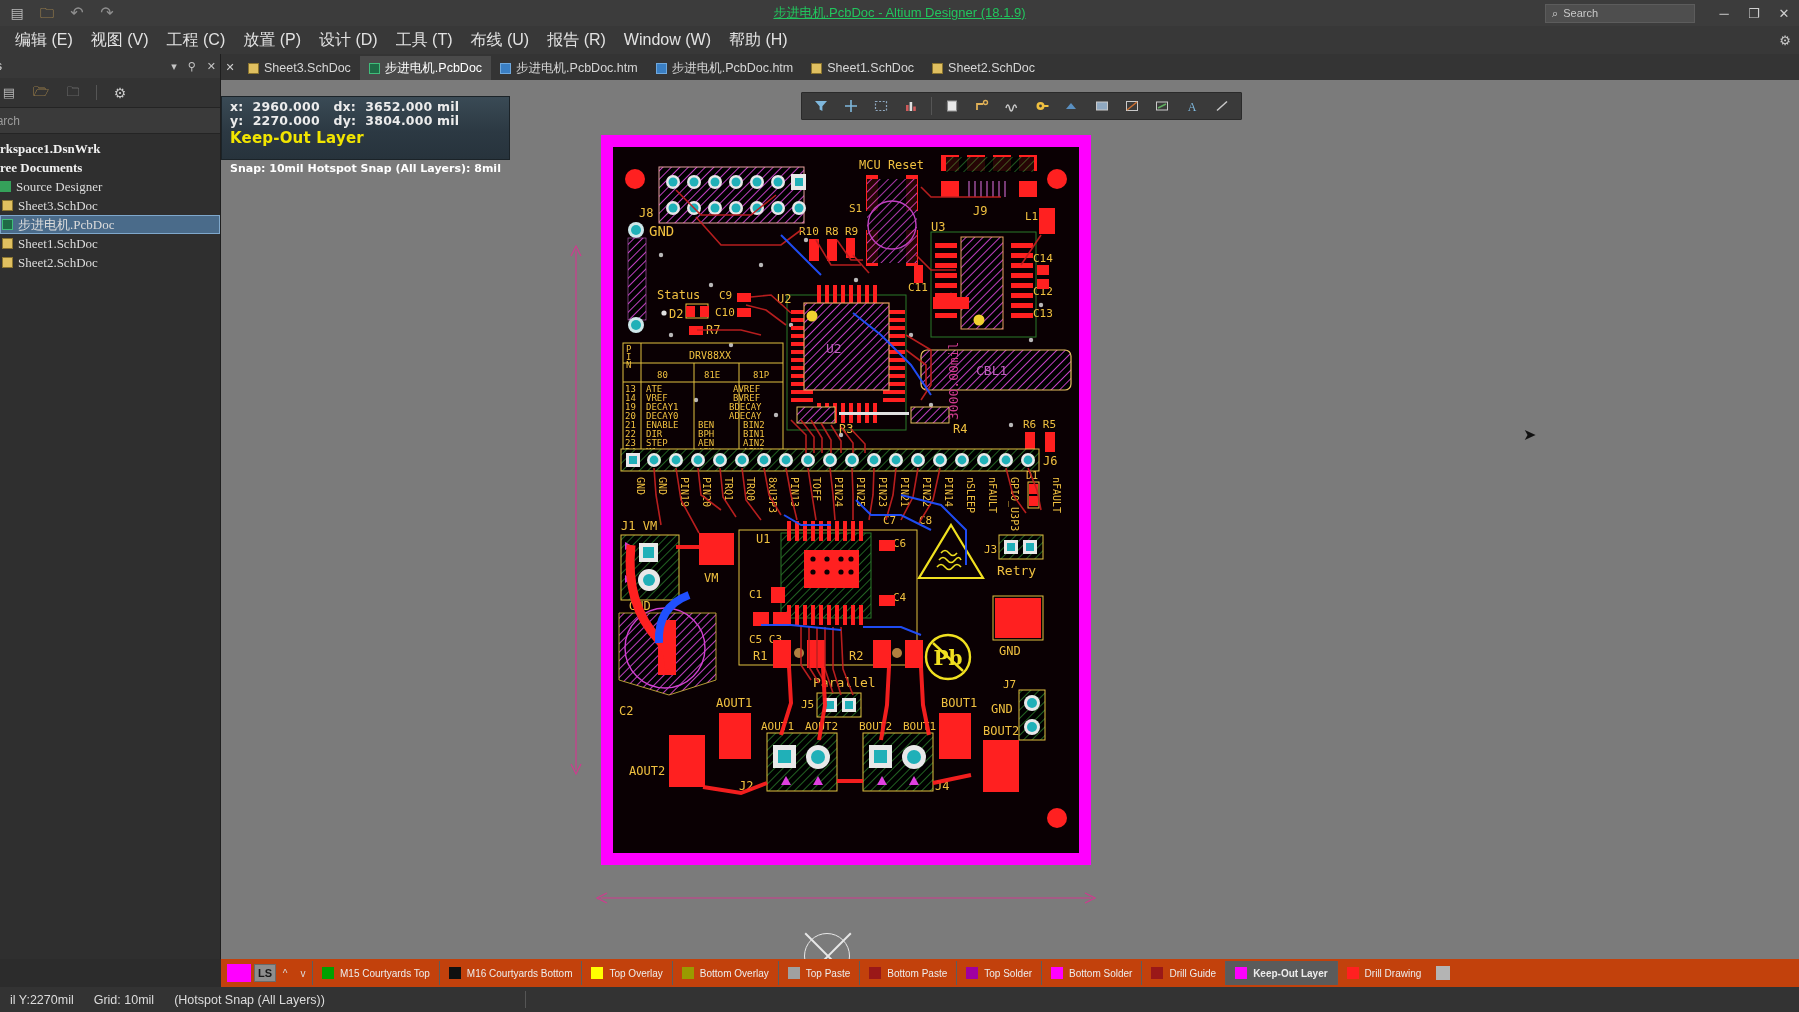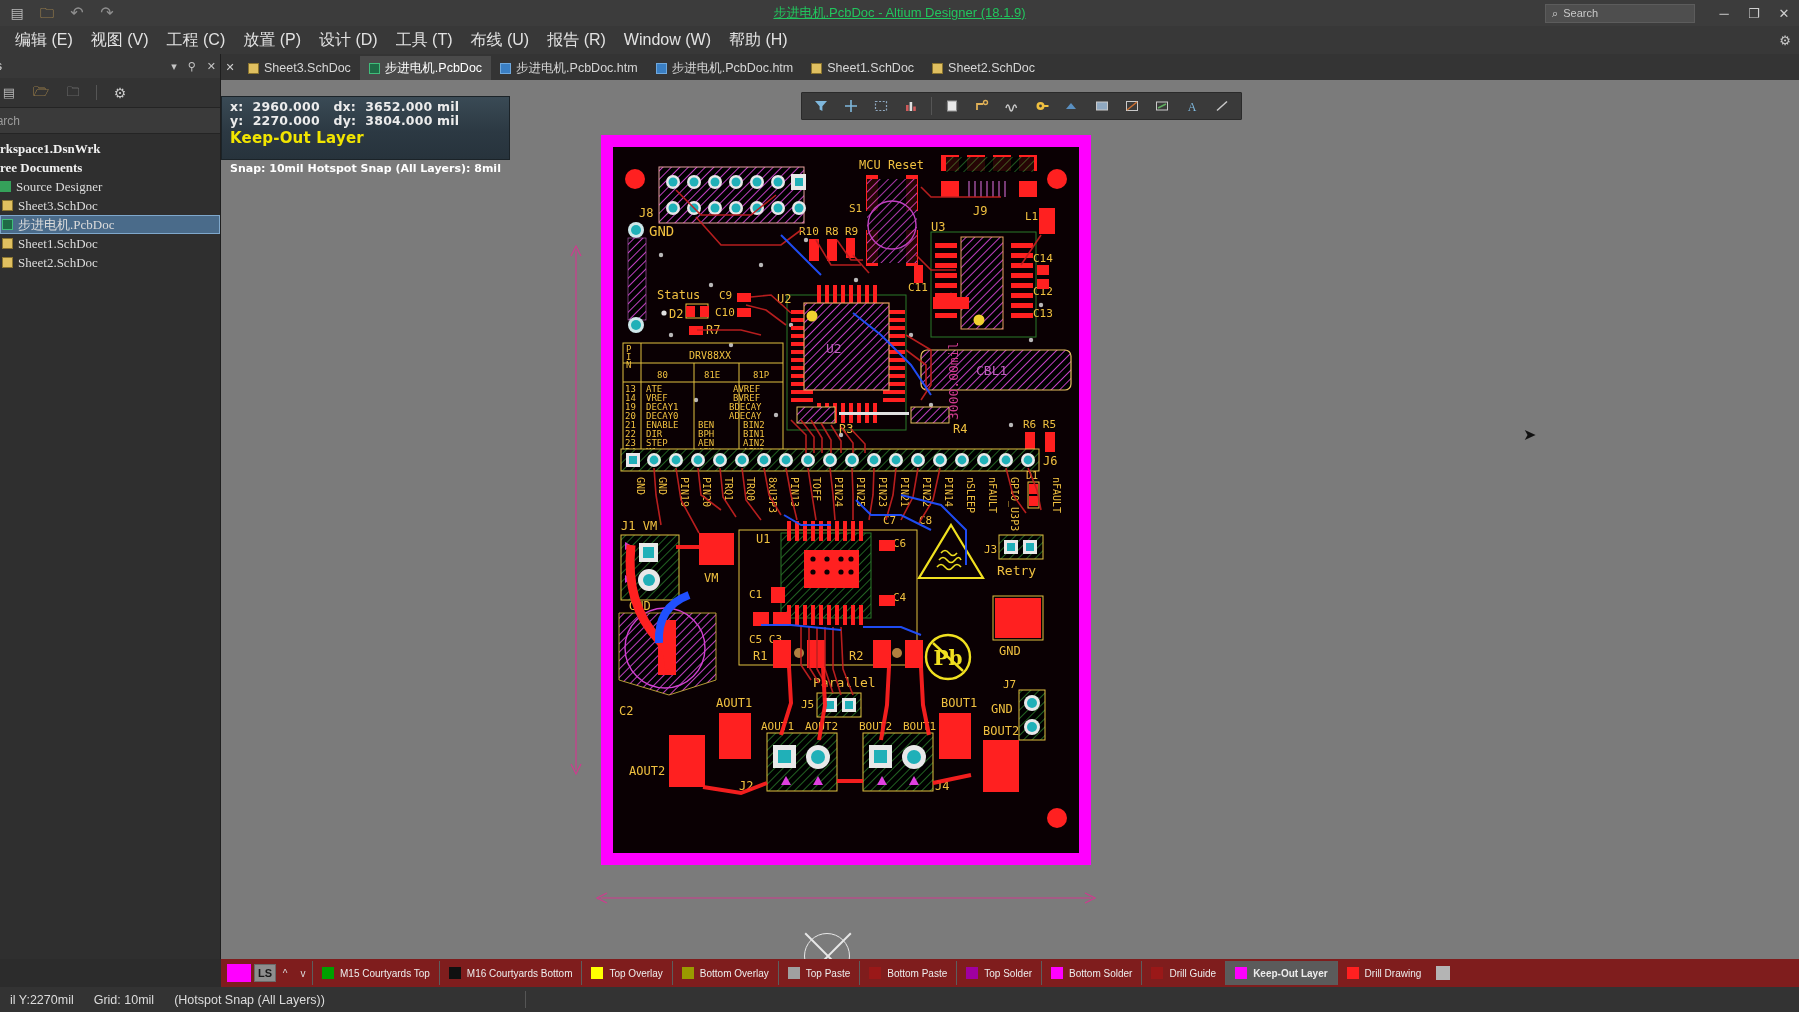--- a/index.html
+++ b/index.html
@@ -149,21 +149,21 @@
     content:""; position:absolute; left:-9px; top:21px; width:64px; height:1.5px; background:#e8e8e8;
   }
   .cursor-mark:before{ transform:rotate(45deg); }
   .cursor-mark:after{ transform:rotate(-45deg); }
 
   .mouse-ptr{ position:absolute; left:1302px; top:345px; font-size:16px; color:#111; }
 
   
   .layerbar{
     position:absolute; left:221px; top:959px; width:1578px; height:28px;
-    background:#7f1d1d; display:flex; align-items:center; padding:0 4px; gap:0px;
+    background:#c2410c; display:flex; align-items:center; padding:0 4px; gap:0px;
   }
   .lb-swatch-main{ width:24px; height:18px; background:#ff00ff; margin:0 3px 0 2px; }
   .lb-ls{
     width:22px; height:18px; background:#8e8e8e; color:#1a1a1a; font-size:11px;
     font-weight:bold; display:flex; align-items:center; justify-content:center; border:1px solid #6a6a6a;
   }
   .lb-arrow{ width:18px; height:20px; display:flex; align-items:center; justify-content:center; font-size:10px; color:#dcdcdc; }
   .lb-item{
     height:24px; display:flex; align-items:center; gap:6px; padding:0 9px;
     font-size:10px; color:#ededed; white-space:nowrap; border-left:1px solid #5d5d5d;

